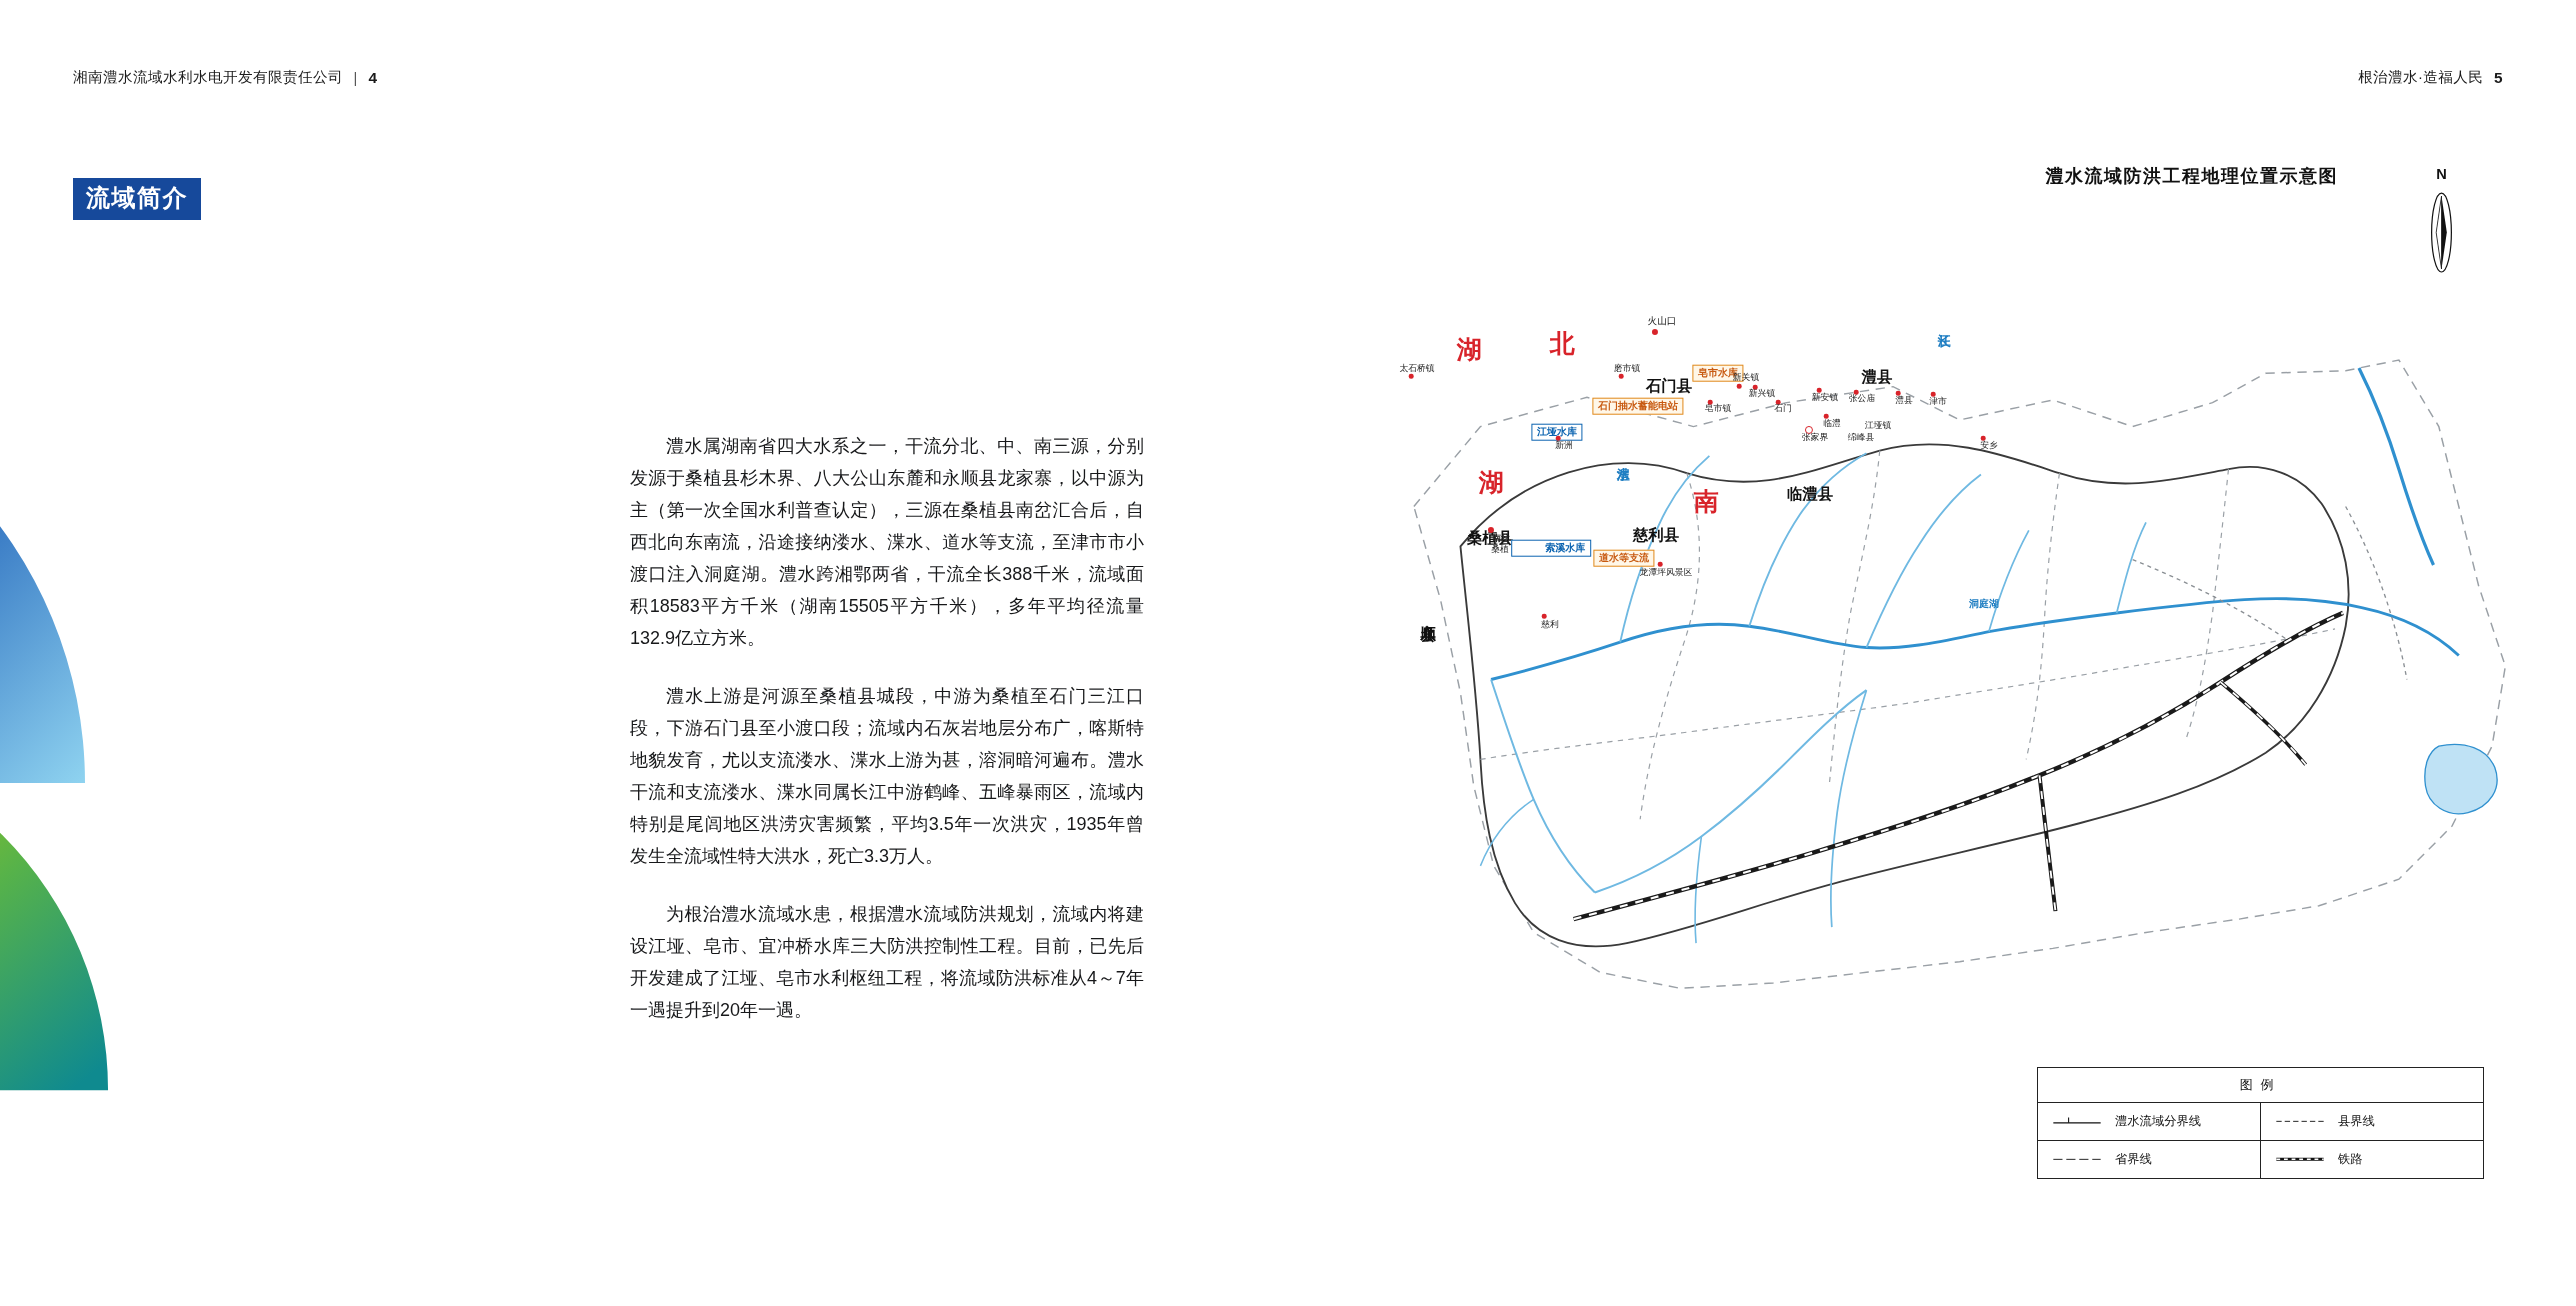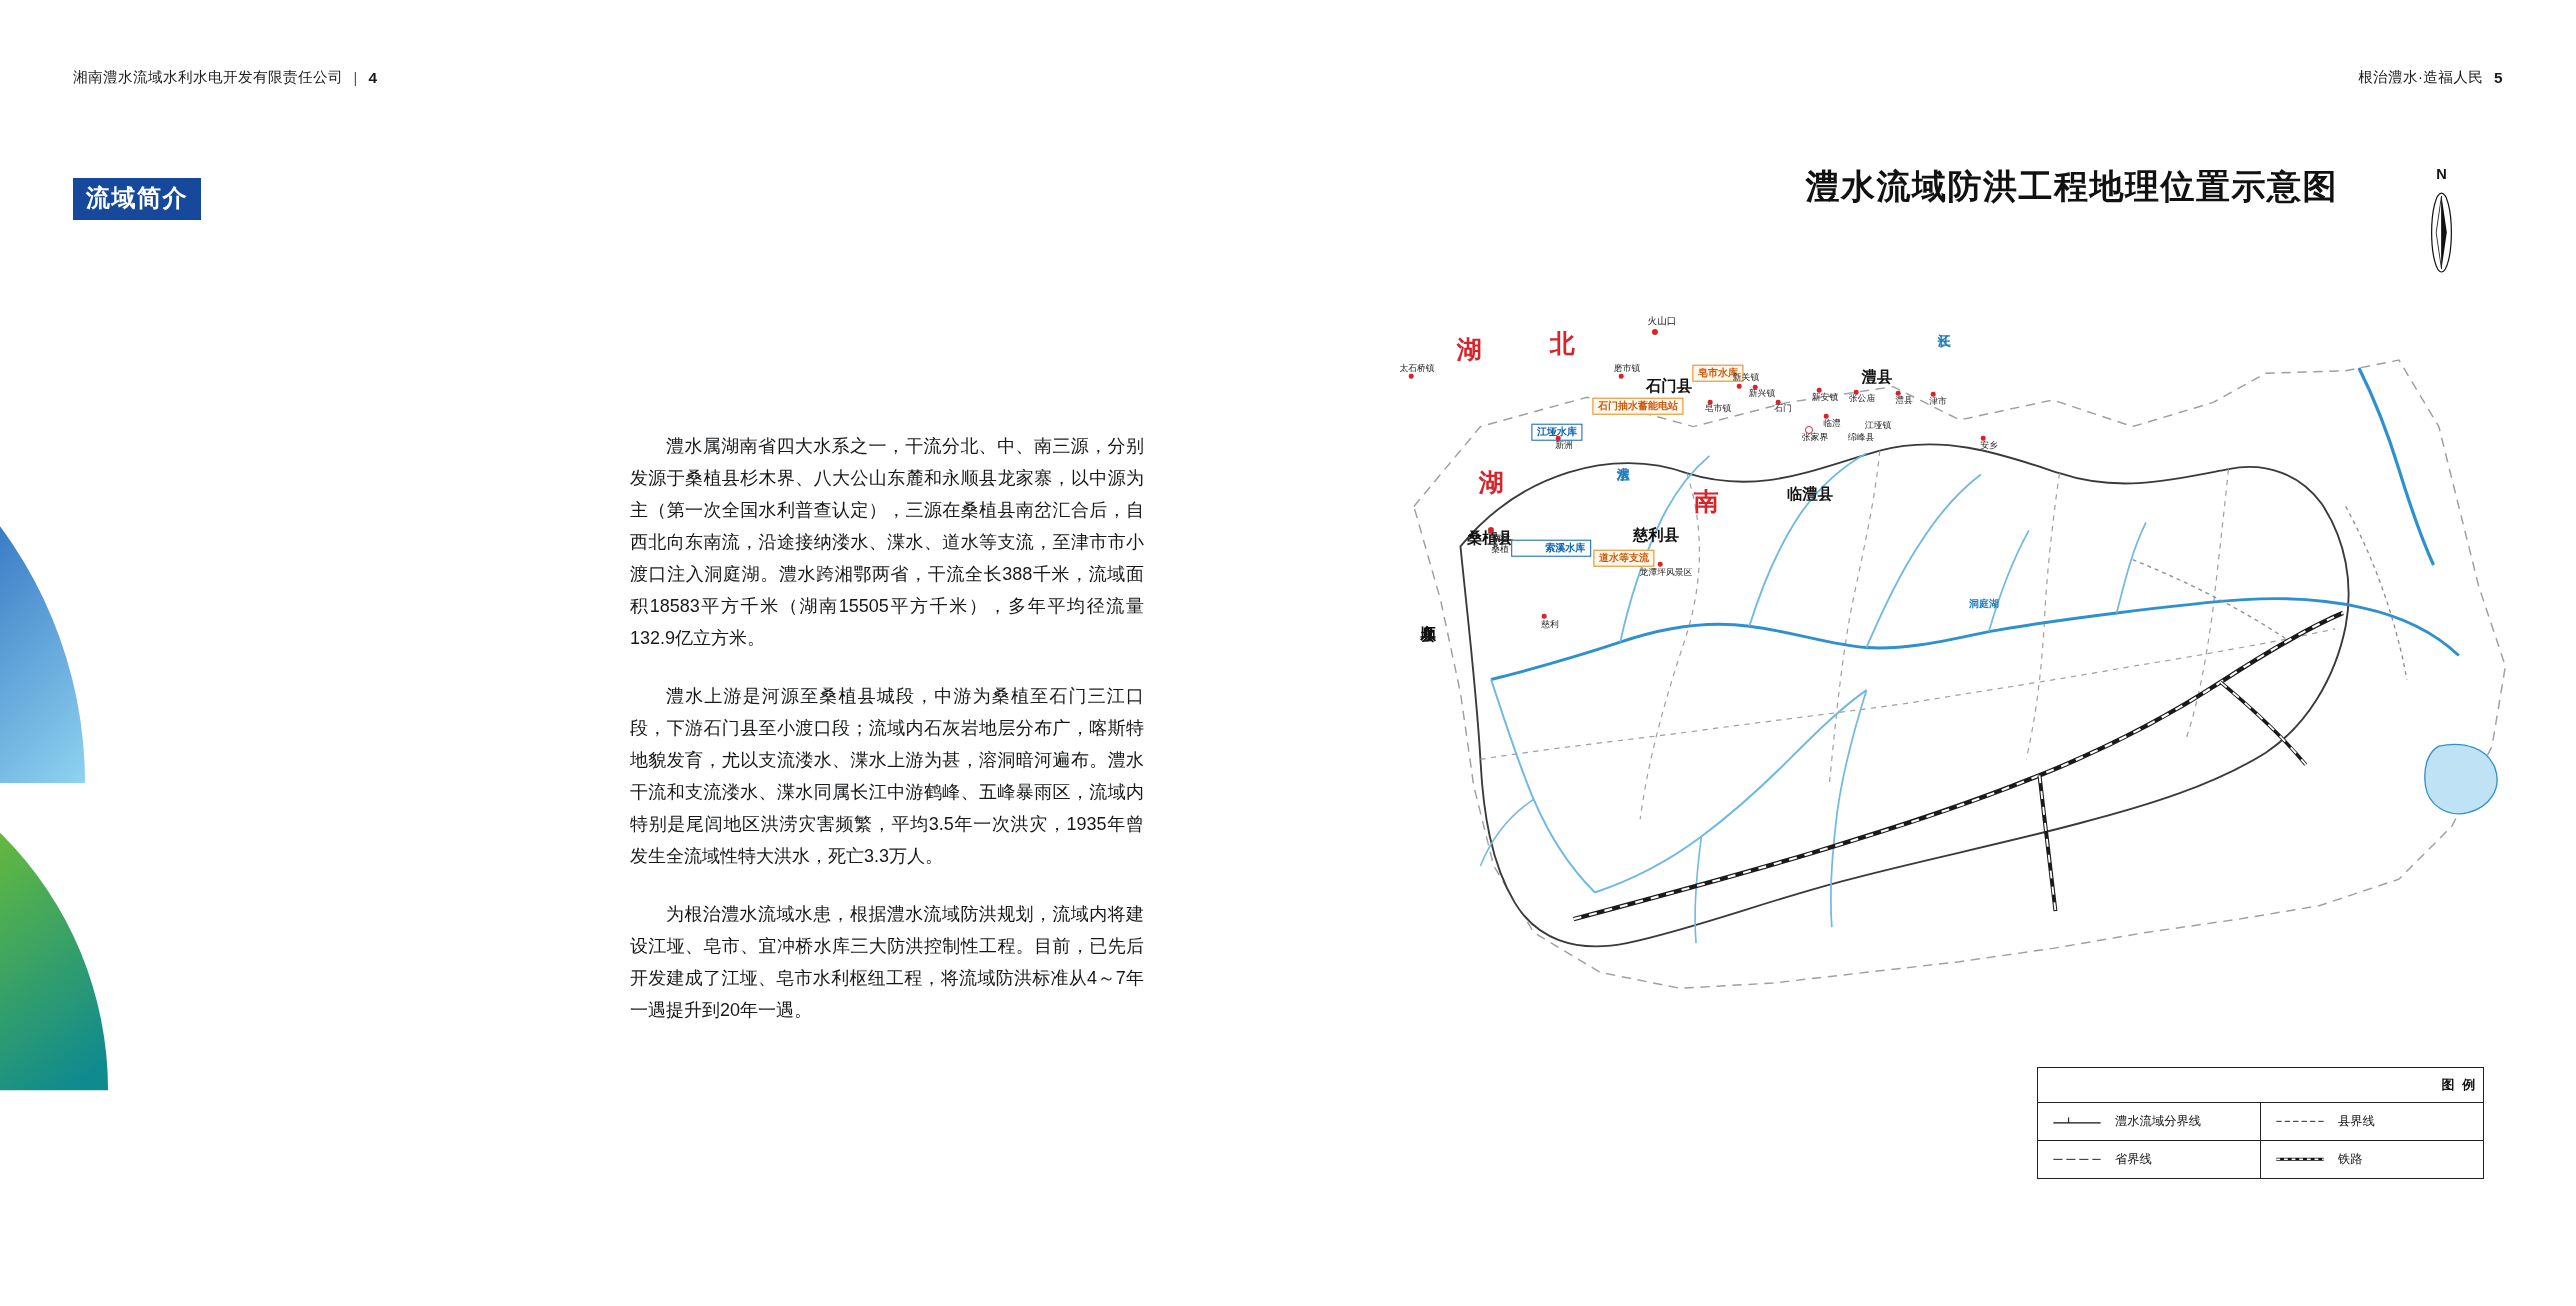--- a/index.html
+++ b/index.html
@@ -86,21 +86,21 @@
     margin: 0 0 26px 16px;
     text-indent: 2em;
   }
   .bodytext p:last-child { margin-bottom: 0; }
 
   
   .map-title {
     position: absolute;
     right: 238px;
     top: 164px;
-    font-size: 34px;
+    font-size: 18px;
     font-weight: bold;
     letter-spacing: 1.5px;
     color: #111;
     white-space: nowrap;
   }
   .compass {
     position: absolute;
     right: 114px;
     top: 167px;
     width: 41px;
@@ -186,24 +186,24 @@
   .legend {
     position: absolute;
     right: 92px;
     bottom: 127px;
     width: 445px;
     border: 1px solid #222;
     background: #ffffff;
     font-size: 13px;
   }
   .legend-title {
-    text-align: right;
+    text-align: center;
     padding: 8.4px 0 7.7px;
     border-bottom: 1px solid #222;
-    font-weight: bold;
+    font-weight: normal;
     letter-spacing: 7.7px;
   }
   .legend-row {
     display: flex;
     border-bottom: 1px solid #222;
   }
   .legend-row:last-child { border-bottom: none; }
   .legend-cell {
     flex: 1 1 50%;
     display: flex;

